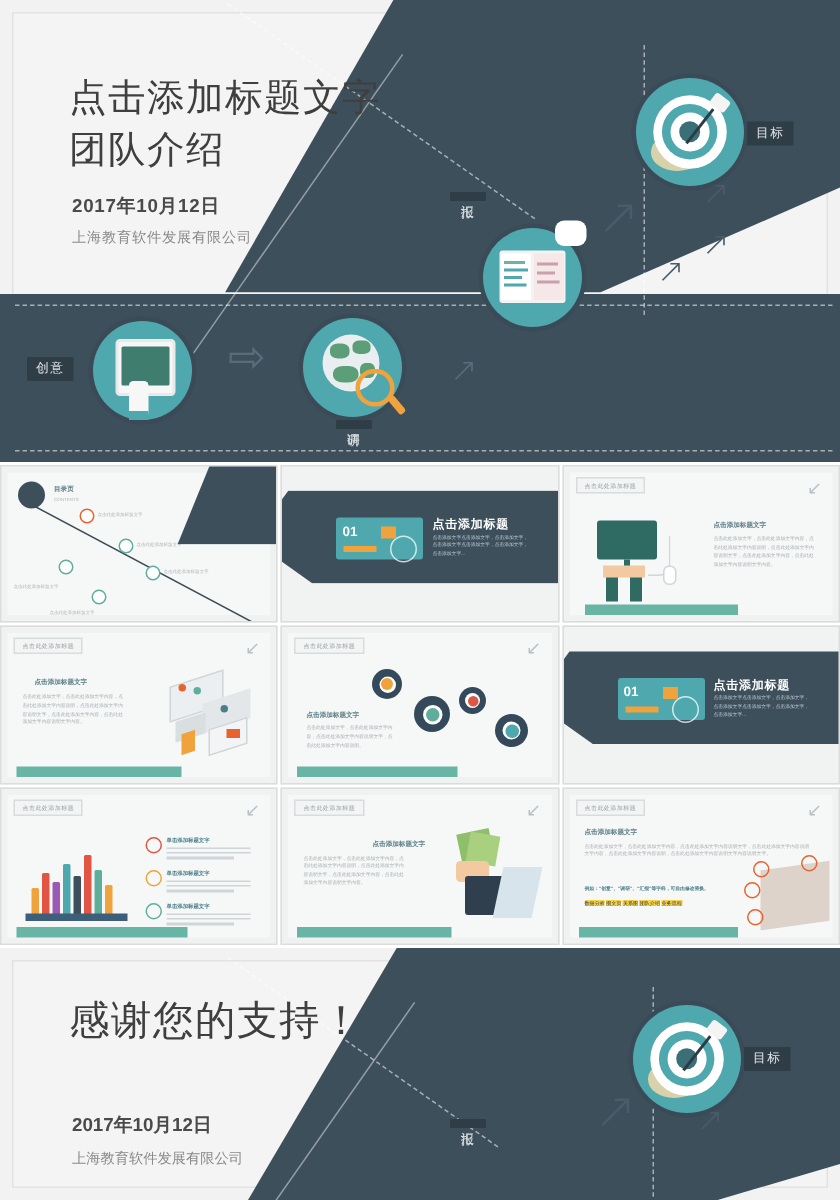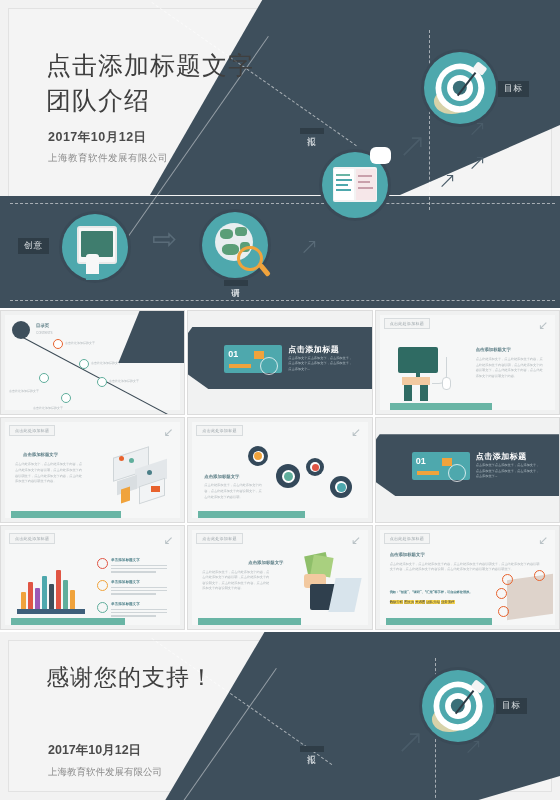--- a/index.html
+++ b/index.html
@@ -117,21 +117,21 @@
   
   .toc-badge{position:absolute;left:11px;top:10px;width:18px;height:18px;border-radius:50%;background:#3e4f5c;}
   .toc-line{position:absolute;height:1px;background:#3b4a55;transform-origin:left center;}
   .toc-node{position:absolute;width:8px;height:8px;border-radius:50%;border:1.4px solid #5fae9c;background:#fff;}
   .toc-node.active{border-color:#e8622d;}
   .toc-txt{position:absolute;font-size:3px;color:#aeb5b9;}
 
   
   .outro{position:absolute;left:0;top:632px;width:560px;height:168px;background:#f2f2f2;overflow:hidden;}
   .outro .framebox{position:absolute;left:8px;top:8px;right:8px;bottom:8px;border:1px solid #e2e2e2;background:#f4f4f4;}
-  .outro-title{position:absolute;left:46px;top:30px;font-size:23px;color:#3f3f3f;letter-spacing:1px;}
+  .outro-title{position:absolute;left:46px;top:30px;font-size:27px;color:#3f3f3f;letter-spacing:1px;}
   .outro-en{position:absolute;left:48px;top:80px;font-size:15px;font-weight:bold;color:#3f3f3f;letter-spacing:2px;}
   .outro-date{position:absolute;left:48px;top:110px;font-size:12.5px;font-weight:bold;color:#4a4a4a;}
   .outro-org{position:absolute;left:48px;top:134px;font-size:9.5px;color:#8a8a8a;}
   .road-bot{
     left:150px;top:-6px;width:560px;height:200px;
     clip-path:polygon(118px 0,410px 0,410px 150px,240px 200px,0 200px);
   }
 </style>
 </head>
 <body>

